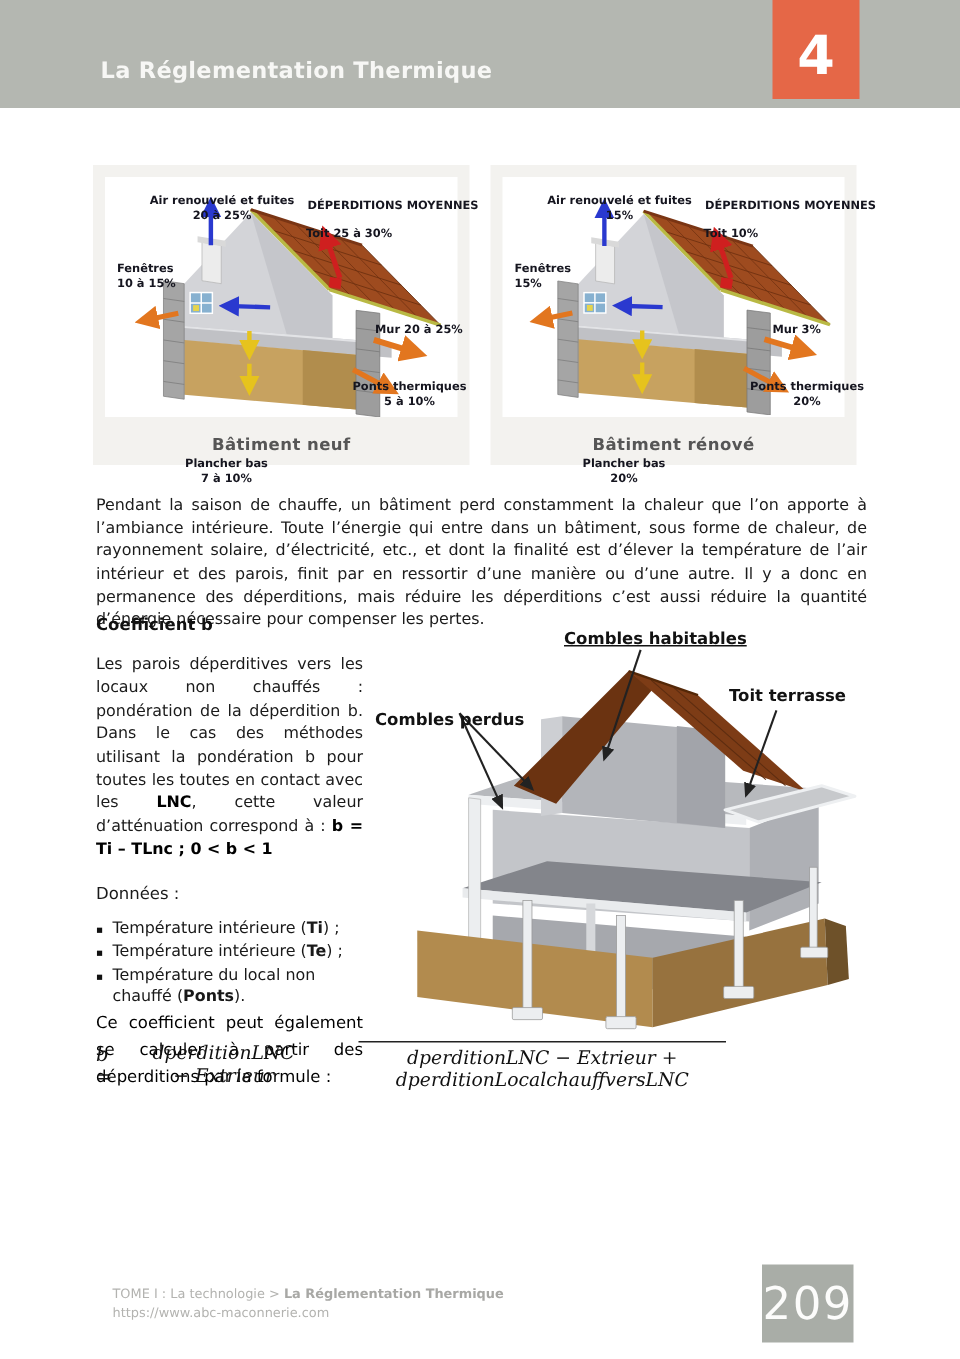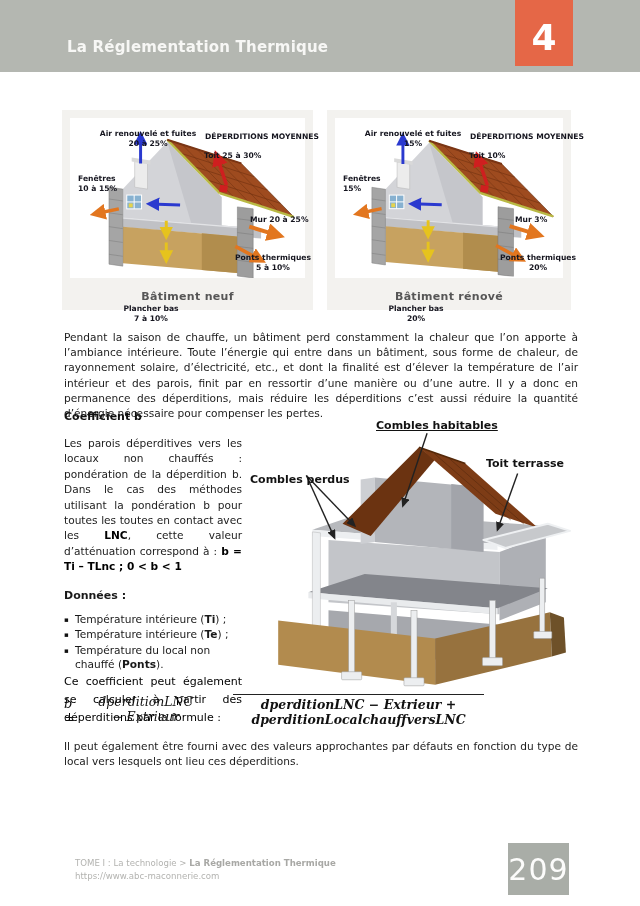--- a/index.html
+++ b/index.html
@@ -38,41 +38,41 @@
   
   .body-par { position:absolute; font-size:10.6px; line-height:15.2px; text-align:justify; color:#1b1b1b; }
   #intro { left:64px; top:330px; width:514px; }
   #after-formula { left:64px; top:739px; width:514px; }
 
   
   #leftcol { position:absolute; left:64px; top:410px; width:178px; }
   .sec-heading { font-size:11px; font-weight:bold; margin-bottom:13px; color:#111; }
   .col-par { font-size:10.6px; line-height:15.4px; text-align:justify; color:#1b1b1b; }
   .col-par b { color:#000;margin-top:25px; }
-  .donnees-h { font-size:11px; font-weight:bold; margin:14px 0 10px; }
+  .donnees-h { font-size:11px; font-weight:normal; margin:14px 0 10px; }
   ul.donnees { list-style:none; }
   ul.donnees li { position:relative; padding-left:11px; font-size:10.6px; line-height:14.6px; margin-bottom:1px; }
   ul.donnees li .blt { position:absolute; left:0; top:1px; font-size:7px; color:#111; }
   .closing { font-size:11px; font-weight:normal; line-height:18px; text-align:justify; color:#000; }
 
   
   #illustration { position:absolute; left:248px; top:413px; width:332px; height:282px; }
   #illustration svg { position:absolute; inset:0; width:100%; height:100%; }
   .hlabel { position:absolute; font-size:11px; font-weight:bold; color:#121212; white-space:nowrap; }
   .hl-habitables { left:128px; top:6px;text-decoration:underline; }
   .hl-perdus     { left:2px;   top:46px;margin-top:14px; }
   .hl-terrasse   { left:238px; top:44px; }
 
   
   #formula { position:absolute; left:64px; top:694px; width:420px; display:flex; align-items:center;
     font-family:"DejaVu Serif", serif; font-style:italic; font-size:13px; color:#111; }
   #formula .lhs { margin-right:12px; }
   .frac { display:inline-flex; flex-direction:row; text-align:center; font-size:12.5px;gap:32px; }
   .frac .num { padding:0 8px 2px; }
-  .frac .den { border-top:1.2px solid #222; padding:2px 8px 0;font-weight:bold; }
+  .frac .den { border-top:1.2px solid #222; padding:2px 8px 0; }
 
   
   #breadcrumb { position:absolute; left:75px; top:857px; font-size:8.6px; color:#b3b3b0; line-height:13px; }
   #breadcrumb b { color:#a8a8a5; }
   #breadcrumb a { color:#b3b3b0; text-decoration:none; }
   .page-num-box { position:absolute; left:508px; top:843px; width:61px; height:52px; background:var(--page_box_bg,#a9ada7);
     display:flex; align-items:center; justify-content:center;text-align:center; }
   .page-num { color:#fcfcfb; font-size:30px; letter-spacing:1px; }
 
   .hidden-defs { position:absolute; width:0; height:0; }
@@ -310,21 +310,20 @@
   </div>
 
   <div id="formula">
     <span class="lhs">b =</span>
     <span class="frac">
       <span class="num">dperditionLNC − Extrieur</span>
       <span class="den">dperditionLNC − Extrieur + dperditionLocalchauffversLNC</span>
     </span>
   </div>
 
-  <p id="after-formula" class="body-par">Il peut également être fourni avec des valeurs approchantes par défauts en fonction du type de local vers lesquels ont lieu ces déperditions.</p>
 
   <div id="breadcrumb">
     <span>TOME I :  La technologie &gt; </span><b>La Réglementation Thermique</b><br>
     <a href="#">https://www.abc-maconnerie.com</a>
   </div>
   <div class="page-num-box">
     <span class="page-num">209</span>
   </div>
 
 </div>

